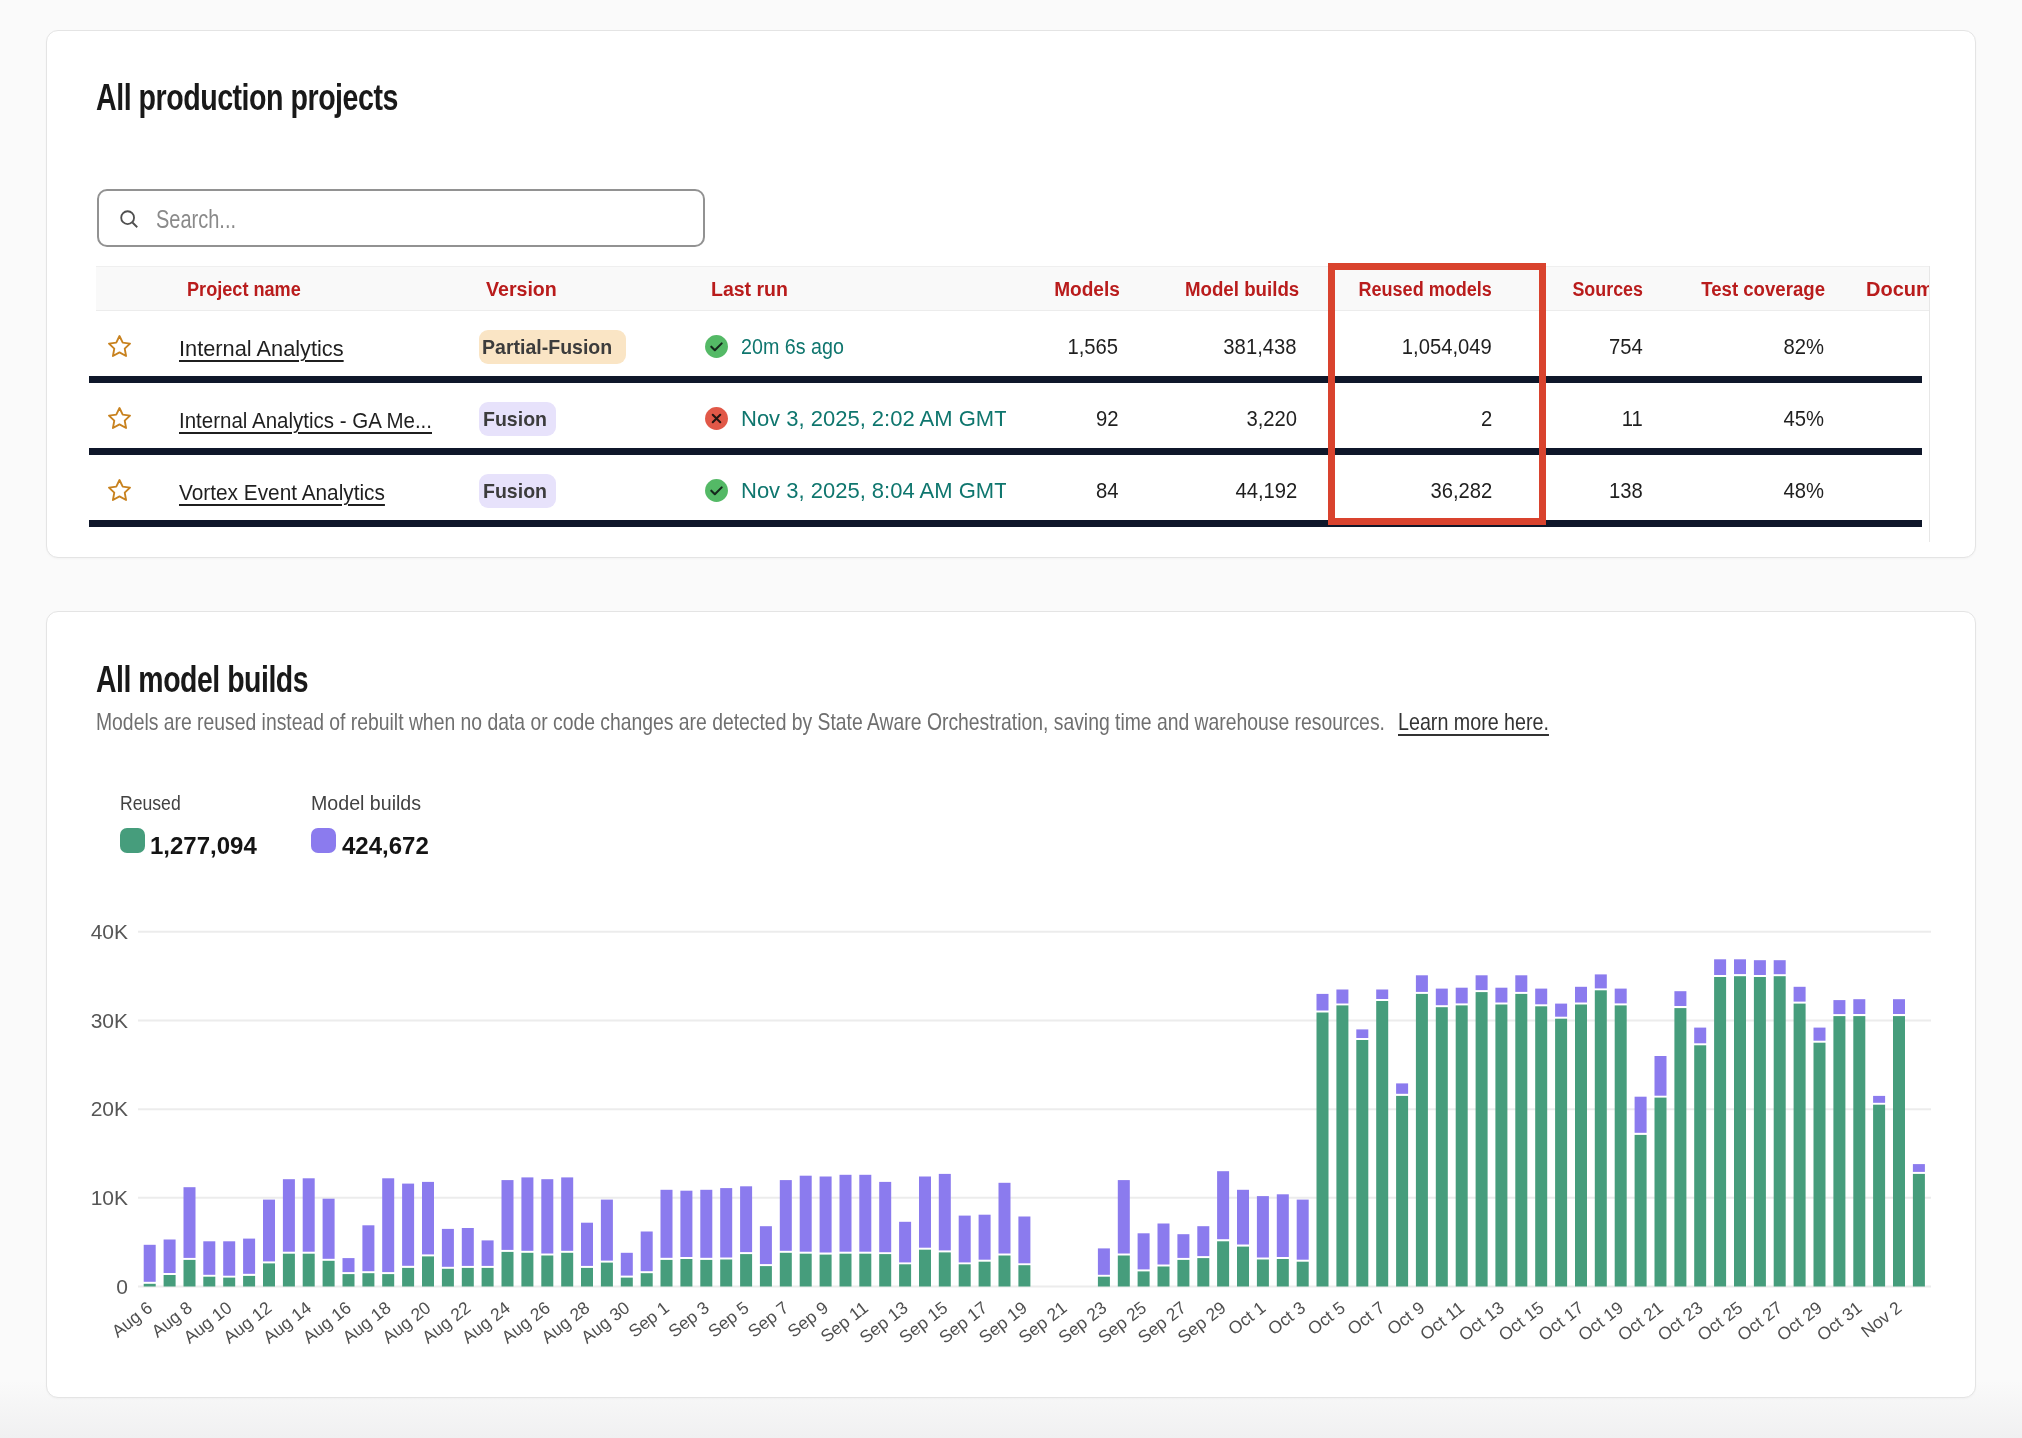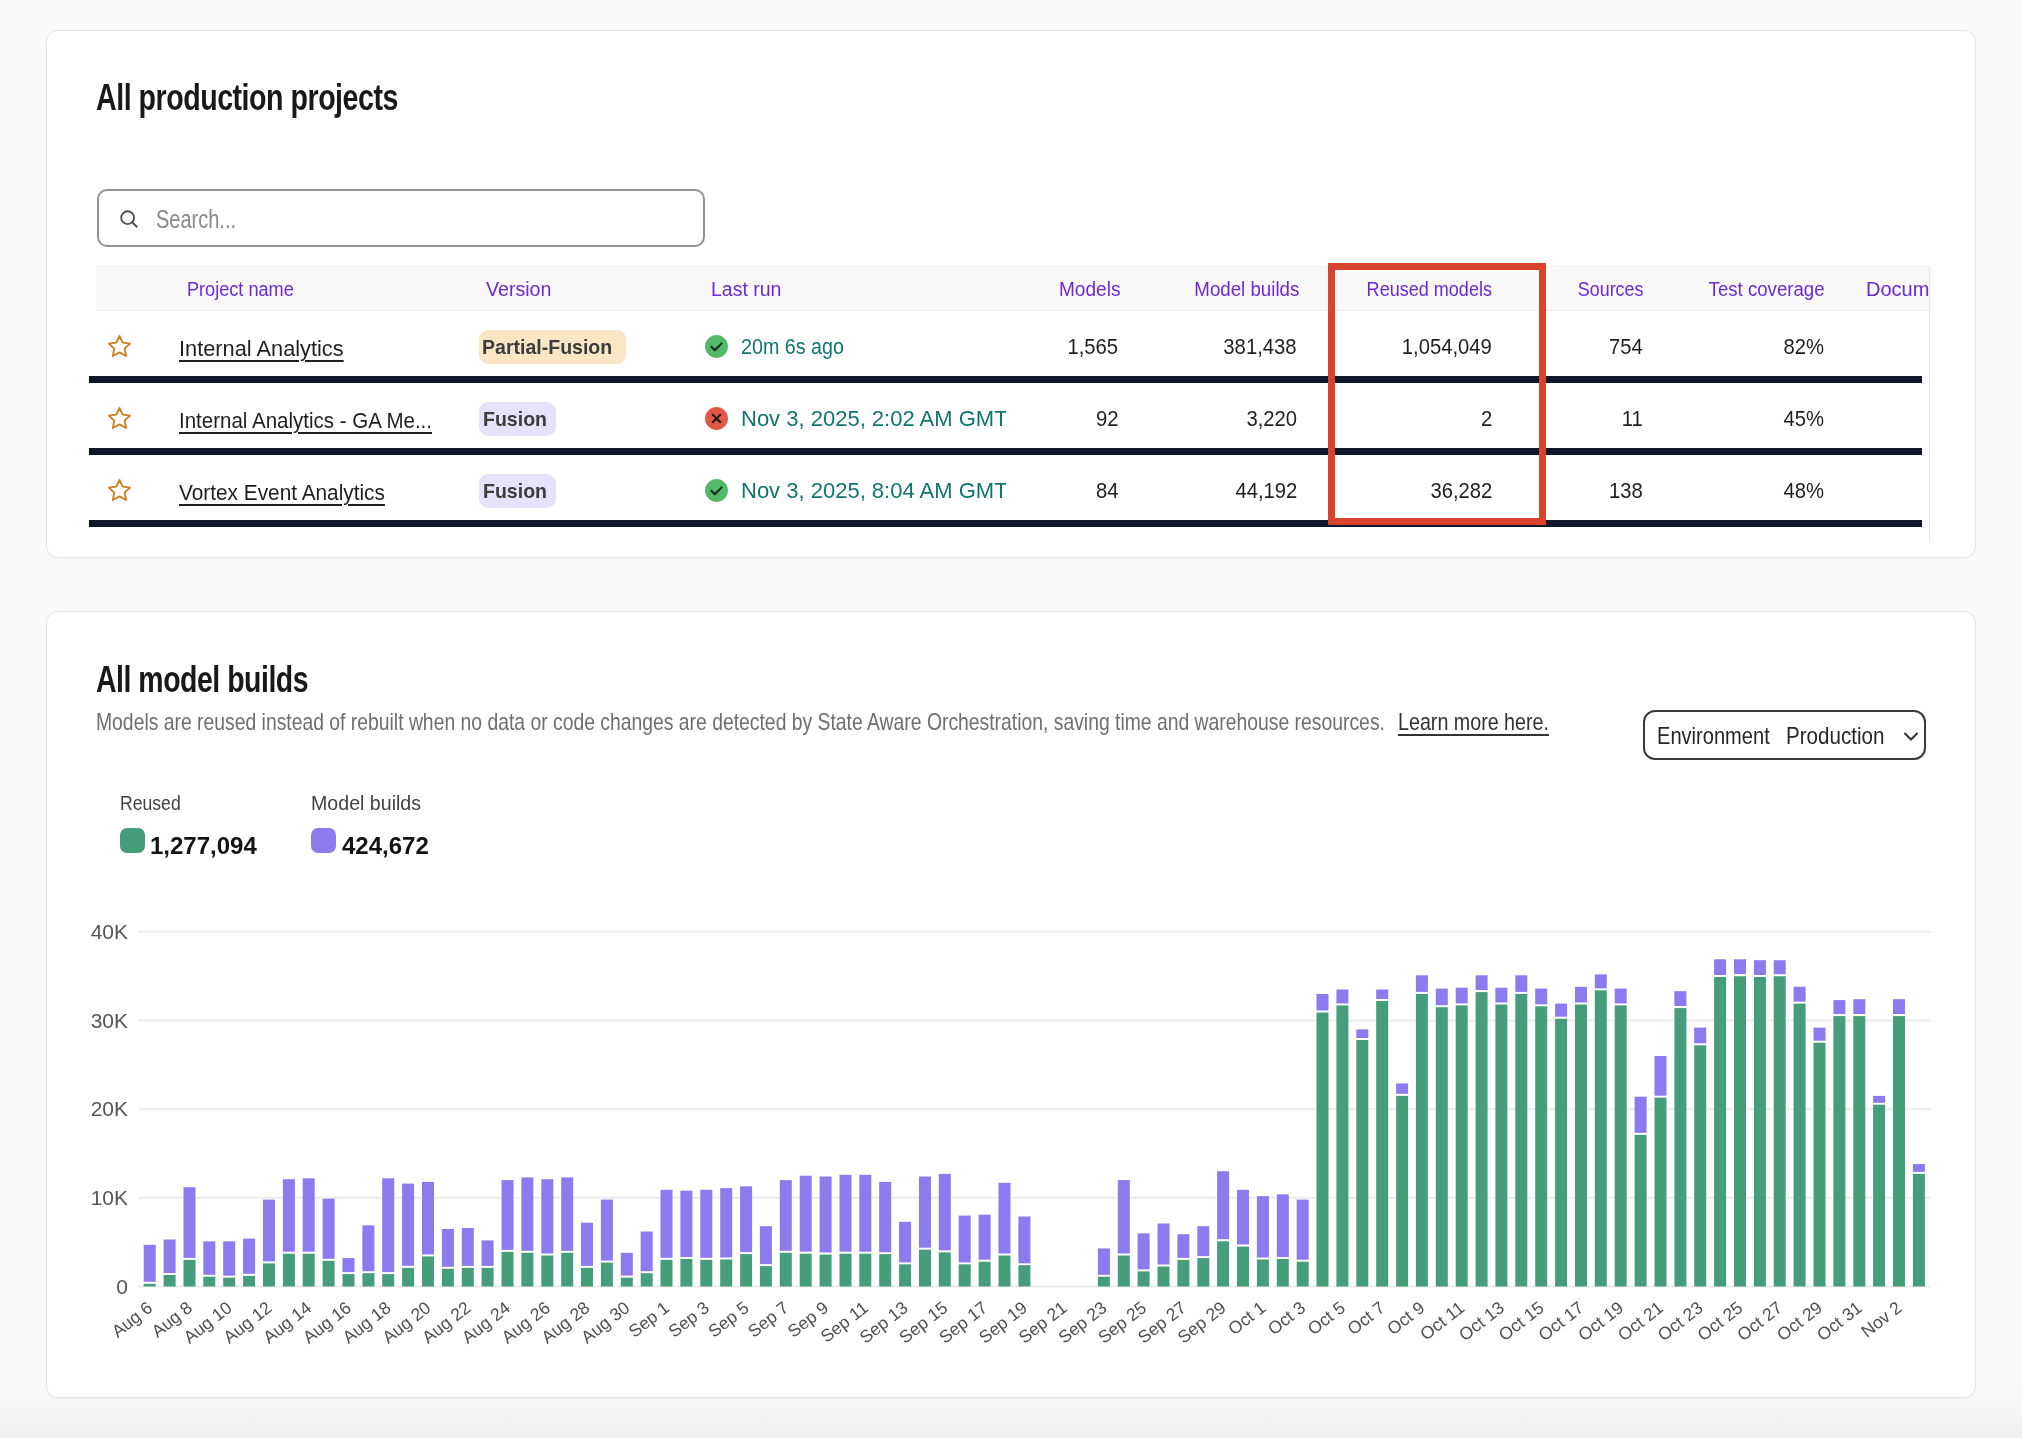--- a/index.html
+++ b/index.html
@@ -15,21 +15,21 @@
 .h1 { position:absolute; left:49px; font-size:36px; font-weight:700; color:#191919;
   letter-spacing:-0.6px; line-height:1; white-space:pre; }
 .h1>span { transform-origin:0 50% }
 .sub { position:absolute; left:49px; font-size:24px; color:#6f6f6f; line-height:1; white-space:pre; }
 .searchbox { position:absolute; left:50px; top:158px; width:608px; height:58px;
   border:2px solid #929292; border-radius:10px; }
 .searchbox svg { position:absolute; left:19px; top:17px; }
 .searchbox .ph { position:absolute; left:57px; top:16px; font-size:25px; color:#8a8a8a; line-height:1; }
 .thead { position:absolute; left:49px; top:235px; width:1833px; height:45px;
   background:#f9f9f9; border-top:1px solid #efefef; border-bottom:1px solid #ececec; }
-.th { position:absolute; top:12px; font-size:20px; font-weight:400; color:#6d28d9; line-height:1; white-space:pre; }
+.th { position:absolute; top:12px; font-size:20px; font-weight:700; color:#b91c1c; line-height:1; white-space:pre; }
 .th.r { text-align:right; }
 .trow { position:absolute; left:42px; width:1833px; height:72px; border-bottom:7px solid #0f172a; }
 .cicon { position:absolute; top:23px; width:25px; height:25px; }
 .pname { position:absolute; left:90px; top:23px; font-size:22px; color:#1f1f1f; line-height:1.4;
   text-decoration:underline; text-underline-offset:4px; white-space:nowrap; }
 .pname>span { text-decoration:underline; text-underline-offset:4px; }
 .badge { position:absolute; left:390px; top:19px; height:34px; border-radius:9px;
   font-size:21px; font-weight:700; color:#3c3c3c; text-align:center; line-height:34px; white-space:pre; }
 .lastrun { position:absolute; left:652px; top:23px; width:265px; font-size:22px; color:#0f766e;
   white-space:pre; overflow:hidden; line-height:1.2; }
@@ -118,27 +118,20 @@
       <div class="num" style="left:1374px;width:180px;"><span style="display:inline-block;transform:scaleX(0.92);transform-origin:100% 50%;">138</span></div>
       <div class="num" style="left:1555px;width:180px;"><span style="display:inline-block;transform:scaleX(0.92);transform-origin:100% 50%;">48%</span></div>
 </div>
   <div class="vline"></div>
   <div class="redbox"></div>
 </div>
 <div class="card" id="card2">
   <div class="h1" style="top:50px;"><span style="display:inline-block;transform:scaleX(0.79);transform-origin:0 50%;">All model builds</span></div>
   <div class="sub" style="top:98px;"><span style="display:inline-block;transform:scaleX(0.806);transform-origin:0 50%;">Models are reused instead of rebuilt when no data or code changes are detected by State Aware Orchestration, saving time and warehouse resources.</span></div>
   <div class="sub" style="left:1351px;top:98px;"><span class="link" style="display:inline-block;transform:scaleX(0.82);transform-origin:0 50%;">Learn more here.</span></div>
-  <div class="dropdown">
-      <span class="t1"><span style="display:inline-block;transform:scaleX(0.837);transform-origin:0 50%;">Environment</span></span>
-      <span class="t2"><span style="display:inline-block;transform:scaleX(0.857);transform-origin:0 50%;">Production</span></span>
-      <svg width="20" height="20" viewBox="0 0 20 20" fill="none" stroke="#333" stroke-width="2" stroke-linecap="round" style="position:absolute;left:256px;top:14px;">
-        <path d="M4 7.5l6 6 6-6"></path>
-      </svg>
-    </div>
   <div class="legend-label" style="left:73px;top:181px;"><span style="display:inline-block;transform:scaleX(0.88);transform-origin:0 50%;">Reused</span></div>
   <div class="legend-sw" style="left:73px;top:216px;background:#469d7c;"></div>
   <div class="legend-val" style="left:103px;top:222px;">1,277,094</div>
   <div class="legend-label" style="left:264px;top:181px;"><span style="display:inline-block;transform:scaleX(0.98);transform-origin:0 50%;">Model builds</span></div>
   <div class="legend-sw" style="left:264px;top:216px;background:#8b7bee;"></div>
   <div class="legend-val" style="left:295px;top:222px;">424,672</div>
   <svg width="1929" height="786" viewBox="0 0 1929 786" style="position:absolute;left:0;top:0;" font-family="Liberation Sans, sans-serif">
 <line x1="91" y1="674.5" x2="1884" y2="674.5" stroke="#ececec" stroke-width="2"></line>
 <text x="81" y="681.5" text-anchor="end" font-size="21" fill="#565656">0</text>
 <line x1="91" y1="585.8" x2="1884" y2="585.8" stroke="#ececec" stroke-width="2"></line>

